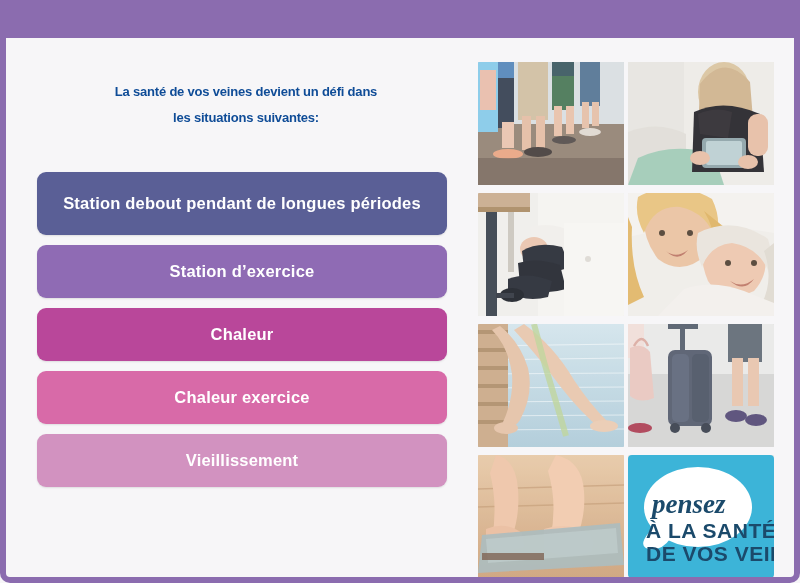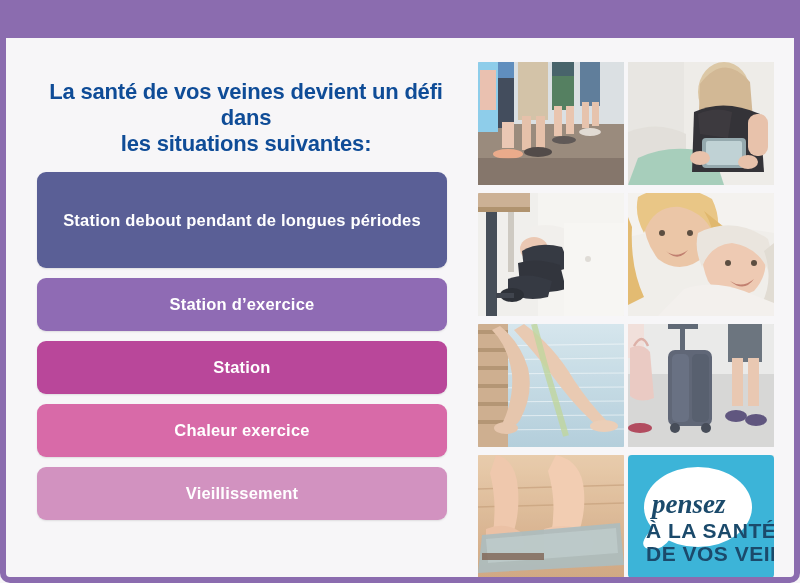--- a/index.html
+++ b/index.html
@@ -33,21 +33,21 @@
   }
 
   
   .left-col{
     position:absolute;left:25px;top:0;width:430px;height:534px;
   }
   .headline{
     position:absolute;left:0;top:36px;width:430px;
     text-align:center;
     color:#0f4c97;
-    font-size:22px;
+    font-size:13px;
     font-weight:bold;
     line-height:26px;
     letter-spacing:-0.2px;
   }
   .btn-stack{
     position:absolute;left:6px;top:129px;width:410px;
   }
   .pill{
     position:relative;
     width:410px;box-sizing:border-box;
@@ -57,21 +57,21 @@
     font-weight:600;
     letter-spacing:0.2px;
     display:flex;align-items:center;justify-content:center;
     text-align:center;
     line-height:25px;
     padding:0 16px;
     box-shadow:0 1px 2px rgba(0,0,0,0.10);
     margin-bottom:10px;
     cursor:pointer;
   }
-  .pill.tall{height:96px;}
+  .pill.tall{height:63px;}
   .pill.short{height:53px;}
 
   
   .grid{
     position:absolute;left:472px;top:19px;width:301px;height:500px;
     display:grid;
     grid-template-columns:146px 146px;
     grid-template-rows:123px 123px 123px 123px;
     gap:8px 4px;
   }
@@ -100,21 +100,21 @@
       </div>
 
       <div class="btn-stack">
         <div class="pill tall" style="background: rgb(90, 95, 150);">
           <span>Station debout pendant de longues périodes</span>
         </div>
         <div class="pill short" style="background: rgb(143, 107, 180);">
           <span>Station d’exercice</span>
         </div>
         <div class="pill short" style="background: rgb(185, 71, 154);">
-          <span>Station</span>
+          <span>Chaleur</span>
         </div>
         <div class="pill short" style="background: rgb(216, 106, 168);">
           <span>Chaleur exercice</span>
         </div>
         <div class="pill short" style="background: rgb(210, 146, 192);">
           <span>Vieillissement</span>
         </div>
       </div>
     </div>
 

